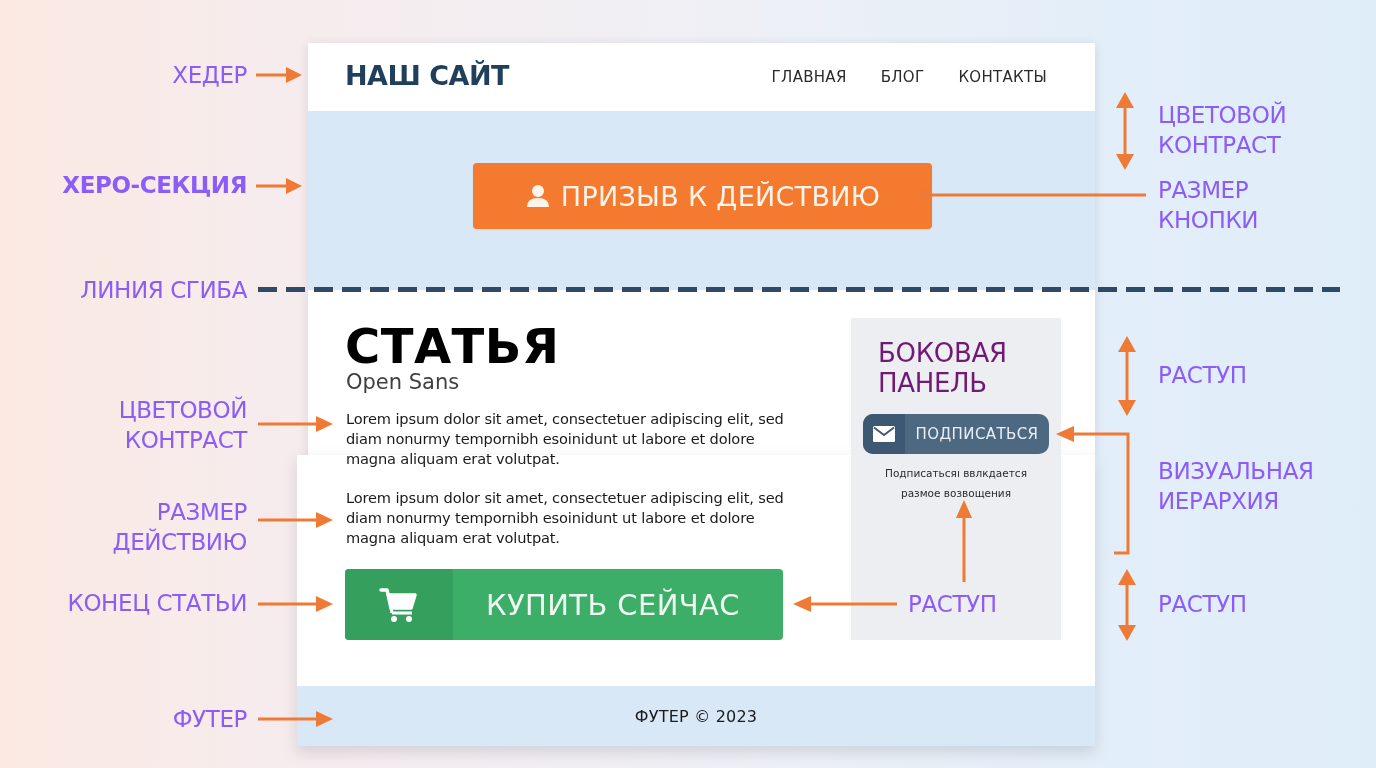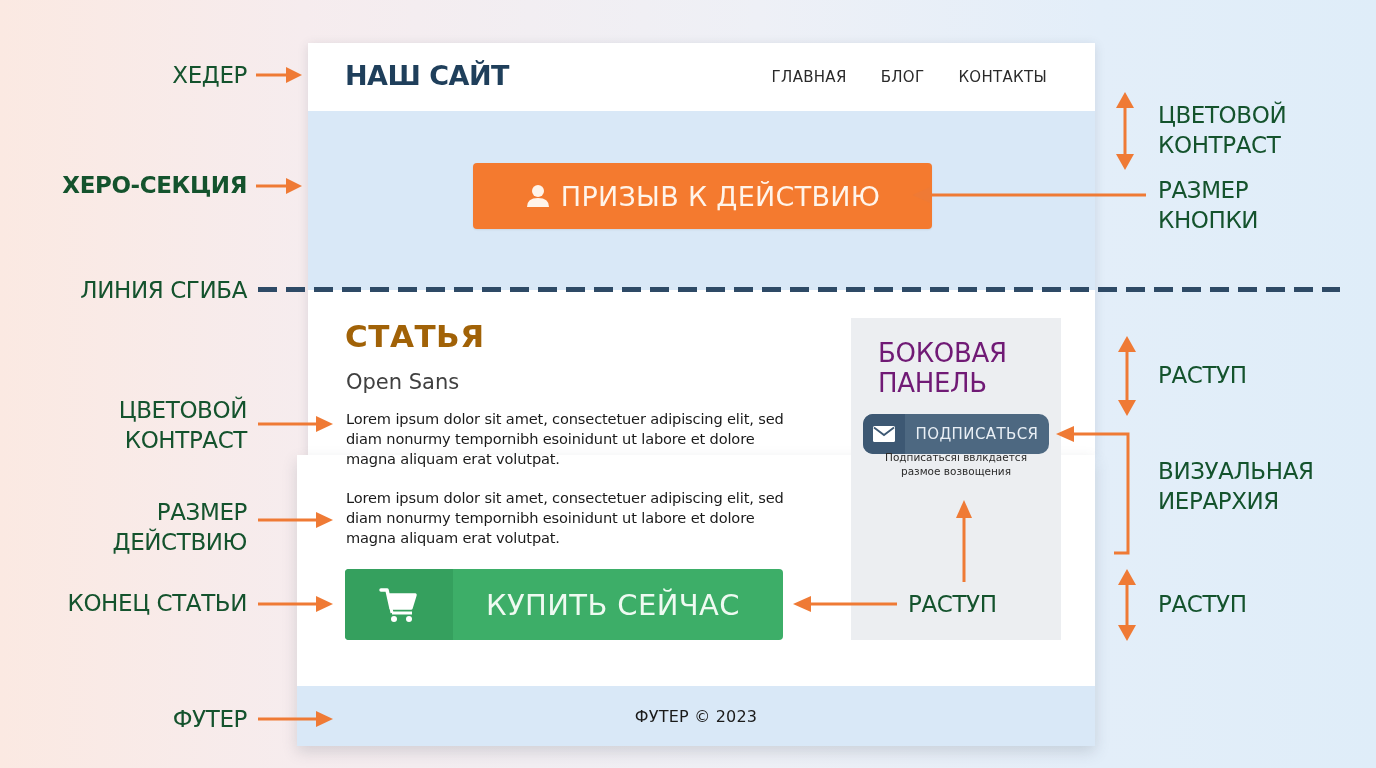--- a/index.html
+++ b/index.html
@@ -48,21 +48,21 @@
     .cta-button svg { width: 26px; height: 26px; }
 
     .fold-line {
       position: absolute; left: 258px; top: 287px; width: 1082px; height: 5px;
       background: repeating-linear-gradient(90deg, #2e4a66 0 19px, transparent 19px 28px);
     }
 
     
     .article-title {
       position: absolute; left: 345px; top: 318px;
-      font-size: 31px; font-weight: bold; color: #a16207; letter-spacing: 0.5px;
+      font-size: 48px; font-weight: bold; color: #000000; letter-spacing: 0.5px;
     }
     .article-subtitle {
       position: absolute; left: 346px; top: 370px;
       font-size: 21px; color: #404040;
     }
     .article-para {
       position: absolute; left: 346px; width: 460px;
       font-size: 14.6px; line-height: 20px; color: #1a1a1a;
       font-family: "DejaVu Sans", sans-serif; letter-spacing: -0.15px;
     }
@@ -102,35 +102,35 @@
     .sub-icon-box {
       width: 42px; height: 100%; background: #3d5873;
       display: flex; align-items: center; justify-content: center;
     }
     .sub-icon-box svg { width: 22px; height: 16px; }
     .sub-label {
       flex: 1; display: flex; align-items: center; justify-content: center;
       color: #e9eff5; font-size: 15px; letter-spacing: 0.4px;
     }
     .sidebar-caption {
-      position: absolute; left: 12px; top: 132px; width: 186px;
-      font-size: 10.5px; line-height: 14px; text-align: center; color: #2a2a2a;
+      position: absolute; left: 12px; top: 145px; width: 186px;
+      font-size: 10.5px; line-height: 20px; text-align: center; color: #2a2a2a;
     }
 
     
     .footer {
       position: absolute; left: 297px; top: 686px; width: 798px; height: 60px;
       background: #d9e8f7;
       display: flex; align-items: center; justify-content: center;
     }
     .footer-text { font-size: 16px; color: #1a1a1a; letter-spacing: 0.2px; }
 
     
     .ann-label {
-      position: absolute; font-size: 23px; line-height: 30px; color: #14532d;
+      position: absolute; font-size: 23px; line-height: 30px; color: #8b5cf6;
       letter-spacing: -0.4px; font-family: "DejaVu Sans", sans-serif;
     }
     .ann-left { text-align: right; }
     .arrow-svg { position: absolute; overflow: visible; }
   </style>
 </head>
 <body>
 
 <div class="page-upper"></div>
 <div class="page-lower"></div>

